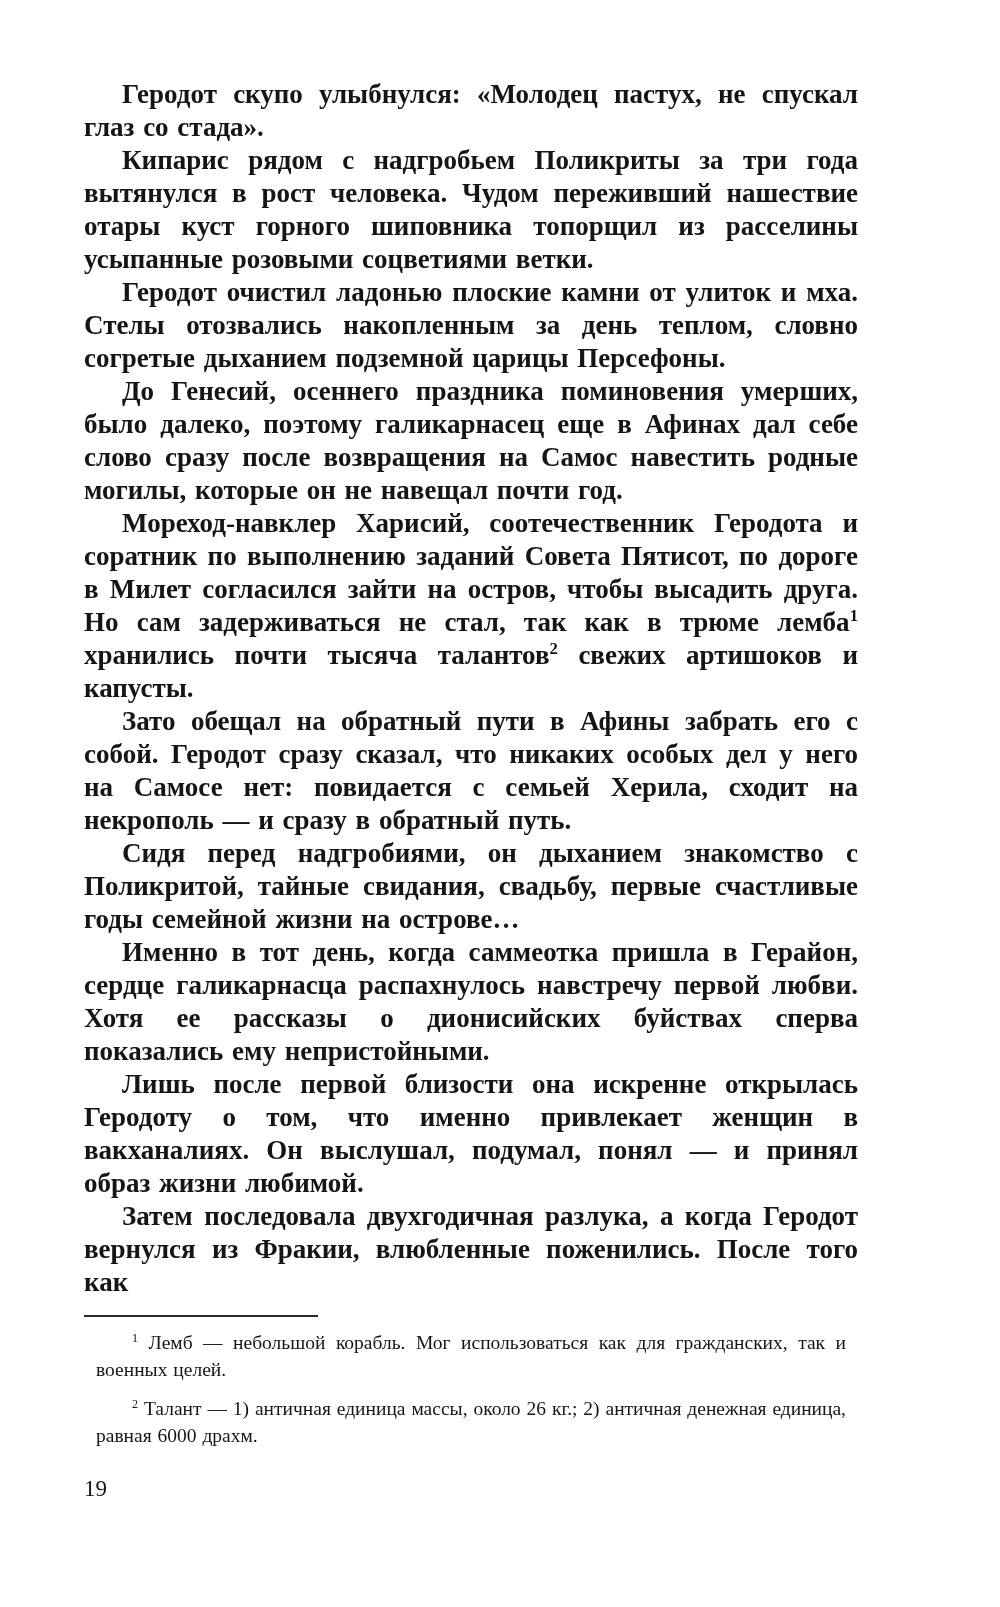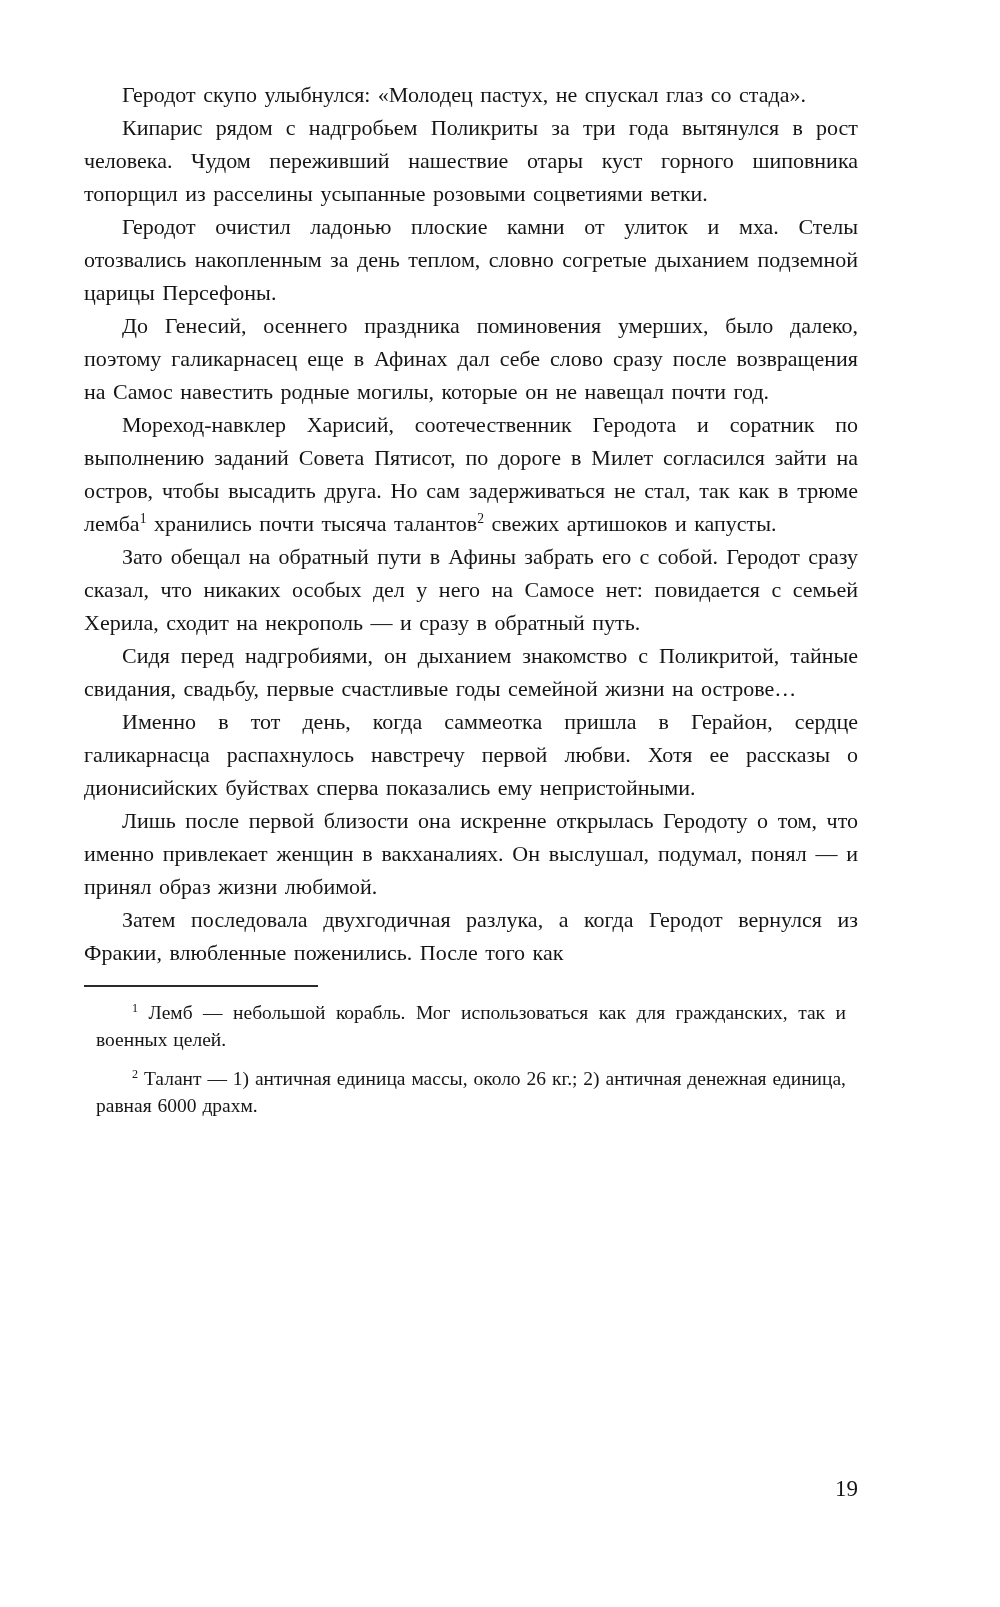--- a/index.html
+++ b/index.html
@@ -17,24 +17,25 @@
   .page {
     position: relative;
     box-sizing: border-box;
     width: 1000px;
     height: 1607px;
     padding: 78px 142px 40px 84px;
   }
   .text-block p.para {
     margin: 0;
     text-indent: 38px;
-    font-size: 22px;
+    font-size: 27px;
     line-height: 33px;
     text-align: justify;
     word-spacing: 2px;
+    font-weight: bold;
   }
   .text-block p.para sup,
   .footnotes sup {
     font-size: 0.62em;
     line-height: 0;
     vertical-align: super;
   }
   .footnote-sep {
     width: 234px;
     height: 0;
@@ -47,21 +48,21 @@
     font-size: 19.5px;
     line-height: 27px;
     text-align: justify;
     word-spacing: 1px;
   }
   .page-number {
     position: absolute;
     top: 1472px;
     left: 84px;
     width: 774px;
-    text-align: right;
+    text-align: left;
     font-size: 23px;
     line-height: 33px;
   }
 </style>
 </head>
 <body>
 
 <div class="page">
   <div class="text-block">
       <p class="para">Геродот скупо улыбнулся: «Молодец пастух, не спускал глаз со стада».</p>

